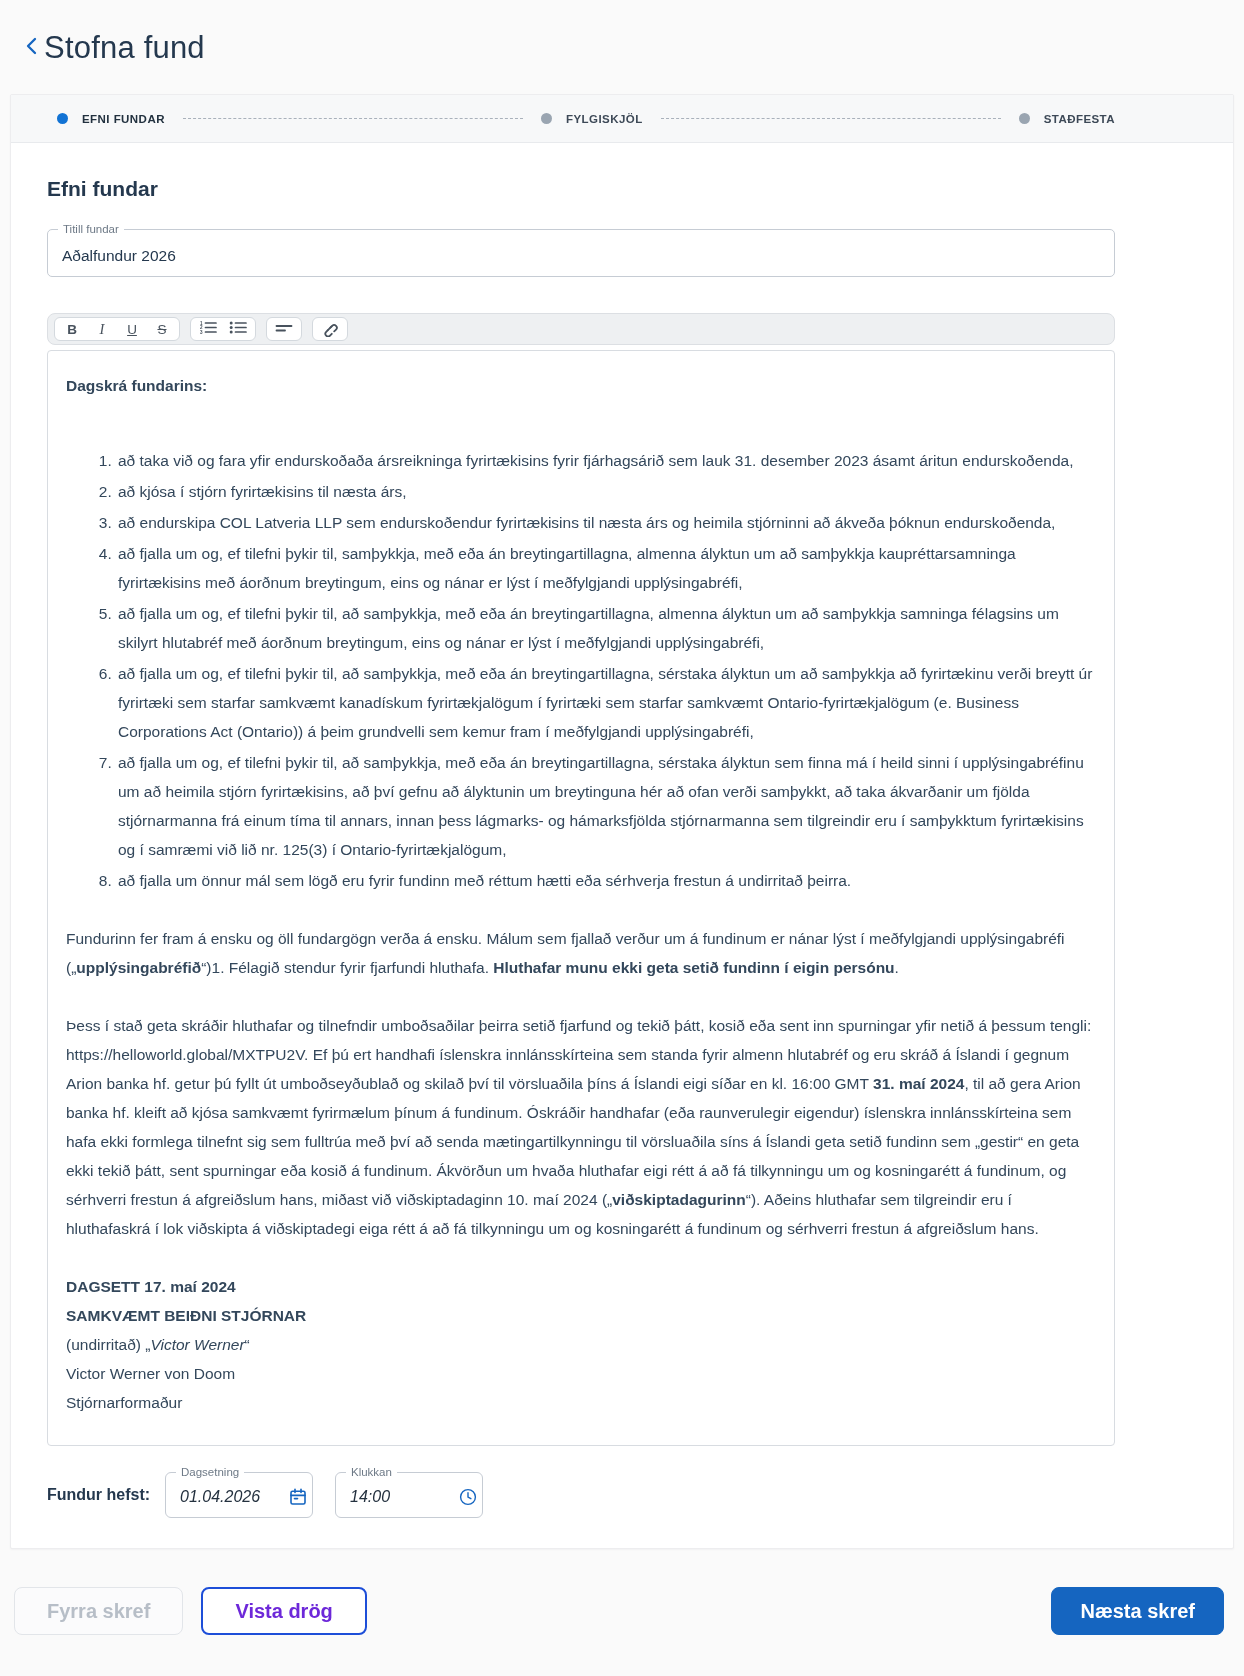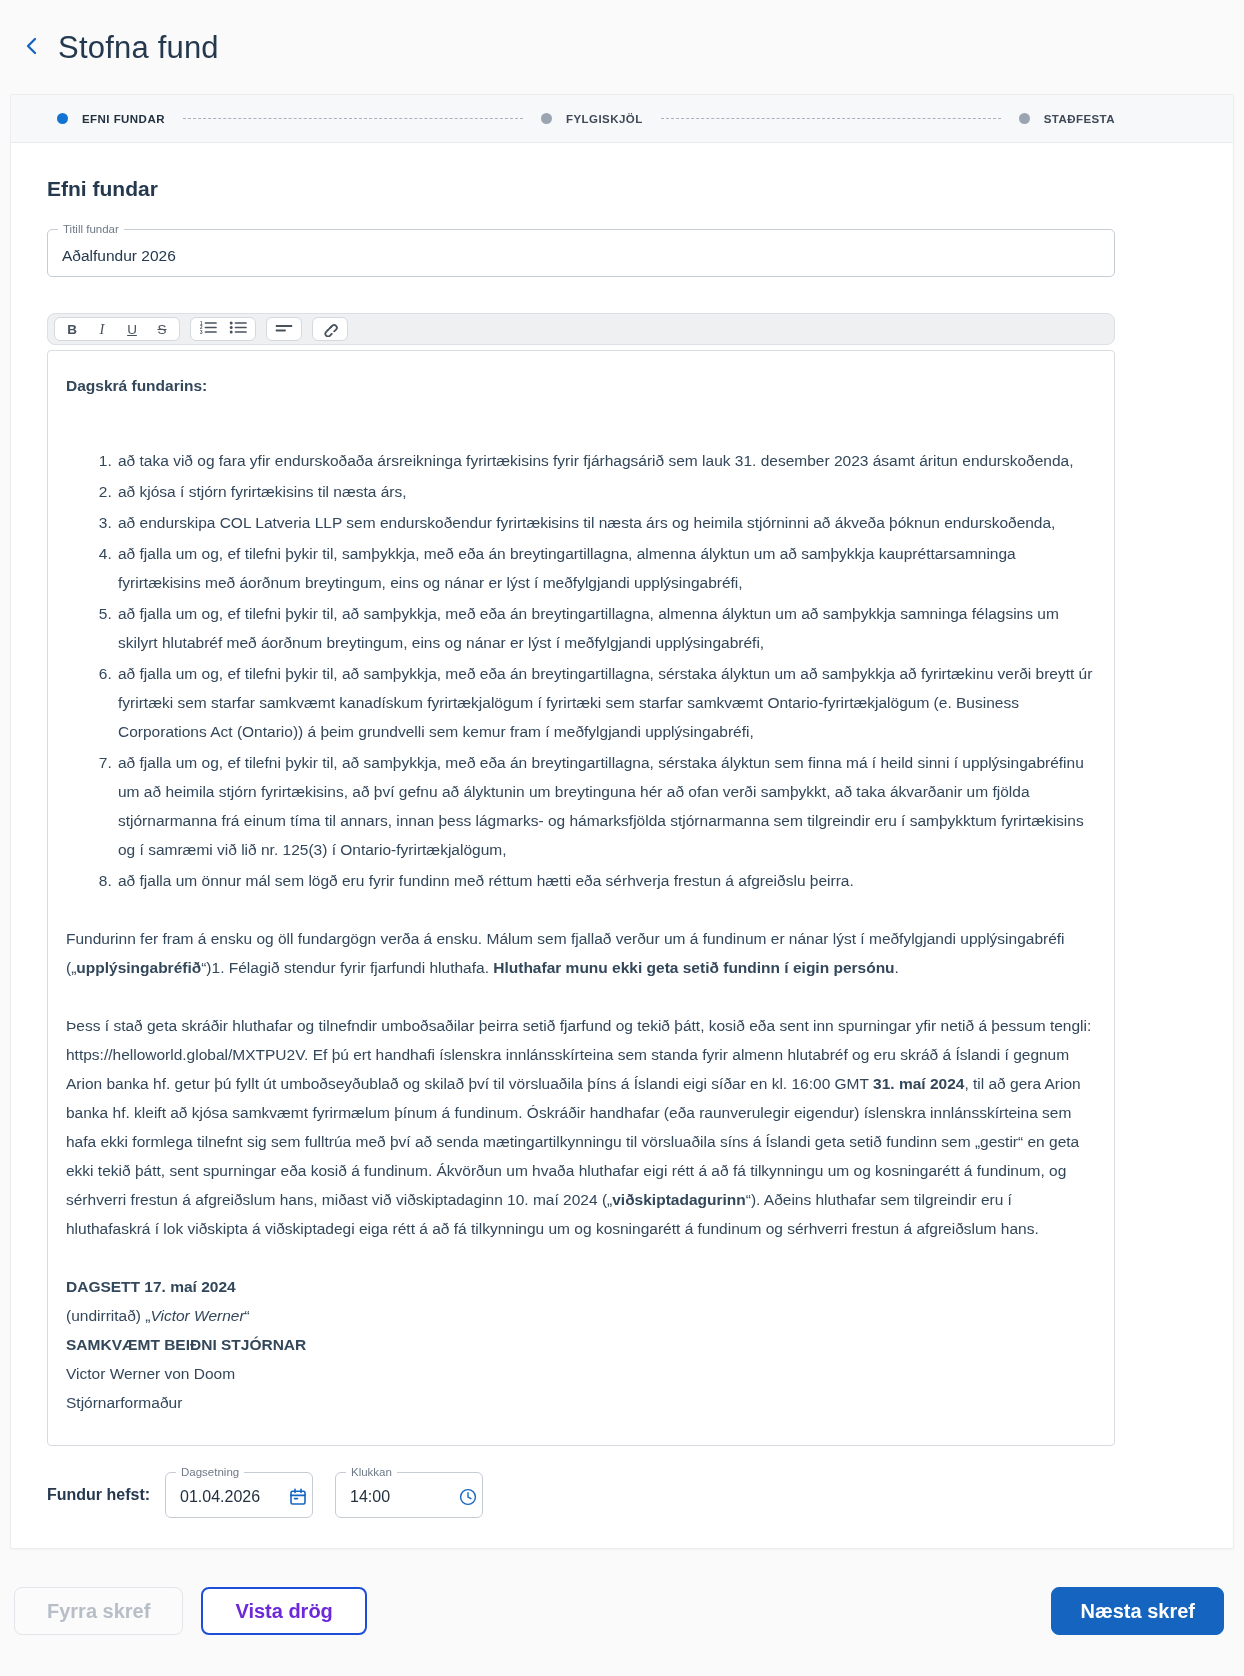--- a/index.html
+++ b/index.html
@@ -3,21 +3,21 @@
 <meta charset="utf-8">
 <style>
   * { margin:0; padding:0; box-sizing:border-box; }
   html,body { background:#fafafa; }
   body {
     width:1244px; min-height:1676px;
     font-family:"Liberation Sans", sans-serif;
     color:#33475b;
   }
   
-  .page-header { display:flex; align-items:center; gap:14px; padding:30px 0 0 18px; }
+  .page-header { display:flex; align-items:center; gap:0; padding:30px 0 0 18px; }
   .back-btn { width:26px; height:26px; display:flex; align-items:center; justify-content:center; cursor:pointer; }
   .page-title { font-size:31px; font-weight:400; color:#24384e; letter-spacing:.2px; }
 
   
   .card { background:#ffffff; margin:28px 10px 0 10px; border:1px solid #ededef; border-radius:2px; box-shadow:0 1px 2px rgba(20,30,50,.04); }
 
   
   .stepper { display:flex; align-items:center; height:48px; padding:0 118px 0 46px; background:#f7f8f9; border-bottom:1px solid #e8eaed; }
   .step { display:flex; align-items:center; gap:14px; }
   .step-dot { width:11px; height:11px; border-radius:50%; background:#9aa5b1; flex:none; }
@@ -52,21 +52,21 @@
   .editor-body li { padding-left:2px; margin:2px 0; }
   .ed-p { margin-bottom:29px; }
   .sig-line { margin:0; }
   .b { font-weight:700; }
   .i { font-style:italic; }
 
   
   .schedule { display:flex; align-items:center; margin-top:26px; }
   .schedule-label { font-size:16px; font-weight:700; color:#24384e; width:118px; }
   .dt-field { width:148px; height:46px; display:flex; align-items:center; justify-content:space-between; padding:4px 4px 0 14px; margin-right:22px; border-radius:6px; }
-  .dt-field input { border:0; outline:0; width:92px; font-family:inherit; font-size:16px; color:#24313f; background:transparent; }
+  .dt-field input { border:0; outline:0; width:92px; font-family:inherit; font-size:16px; color:#24313f; background:transparent;font-style:italic; }
   .dt-icon { display:flex; align-items:center; cursor:pointer; }
 
   
   .footer { display:flex; align-items:center; padding:38px 20px 0 14px; }
   .btn { font-family:inherit; font-size:20px; font-weight:700; border-radius:8px; padding:0 32px; height:48px; cursor:pointer; }
   .btn-prev { background:#fbfbfc; border:1px solid #e2e5e9; color:#b7bec7; margin-right:18px; }
   .btn-draft { background:#ffffff; border:2px solid #1d4ed8; color:#6d28d9; }
   .btn-next { background:#1565c0; border:1px solid #1565c0; color:#ffffff; margin-left:auto; padding:0 28px; }
 </style>
 </head>
@@ -189,28 +189,28 @@
     <div class="editor-body">
       <p class="ed-h">Dagskrá fundarins:</p>
       <ol>
           <li>að taka við og fara yfir endurskoðaða ársreikninga fyrirtækisins fyrir fjárhagsárið sem lauk 31. desember 2023 ásamt áritun endurskoðenda,</li>
           <li>að kjósa í stjórn fyrirtækisins til næsta árs,</li>
           <li>að endurskipa COL Latveria LLP sem endurskoðendur fyrirtækisins til næsta árs og heimila stjórninni að ákveða þóknun endurskoðenda,</li>
           <li>að fjalla um og, ef tilefni þykir til, samþykkja, með eða án breytingartillagna, almenna ályktun um að samþykkja kaupréttarsamninga fyrirtækisins með áorðnum breytingum, eins og nánar er lýst í meðfylgjandi upplýsingabréfi,</li>
           <li>að fjalla um og, ef tilefni þykir til, að samþykkja, með eða án breytingartillagna, almenna ályktun um að samþykkja samninga félagsins um skilyrt hlutabréf með áorðnum breytingum, eins og nánar er lýst í meðfylgjandi upplýsingabréfi,</li>
           <li>að fjalla um og, ef tilefni þykir til, að samþykkja, með eða án breytingartillagna, sérstaka ályktun um að samþykkja að fyrirtækinu verði breytt úr fyrirtæki sem starfar samkvæmt kanadískum fyrirtækjalögum í fyrirtæki sem starfar samkvæmt Ontario-fyrirtækjalögum (e. Business Corporations Act (Ontario)) á þeim grundvelli sem kemur fram í meðfylgjandi upplýsingabréfi,</li>
           <li>að fjalla um og, ef tilefni þykir til, að samþykkja, með eða án breytingartillagna, sérstaka ályktun sem finna má í heild sinni í upplýsingabréfinu um að heimila stjórn fyrirtækisins, að því gefnu að ályktunin um breytinguna hér að ofan verði samþykkt, að taka ákvarðanir um fjölda stjórnarmanna frá einum tíma til annars, innan þess lágmarks- og hámarksfjölda stjórnarmanna sem tilgreindir eru í samþykktum fyrirtækisins og í samræmi við lið nr. 125(3) í Ontario-fyrirtækjalögum,</li>
-          <li>að fjalla um önnur mál sem lögð eru fyrir fundinn með réttum hætti eða sérhverja frestun á afgreiðslu þeirra.</li>
+          <li>að fjalla um önnur mál sem lögð eru fyrir fundinn með réttum hætti eða sérhverja frestun á undirritað þeirra.</li>
         </ol>
       <p class="ed-p"><span>Fundurinn fer fram á ensku og öll fundargögn verða á ensku. Málum sem fjallað verður um á fundinum er nánar lýst í meðfylgjandi upplýsingabréfi („</span><span class="b">upplýsingabréfið</span><span>“)1. Félagið stendur fyrir fjarfundi hluthafa. </span><span class="b">Hluthafar munu ekki geta setið fundinn í eigin persónu</span><span>.</span></p>
       <p class="ed-p"><span>Þess í stað geta skráðir hluthafar og tilnefndir umboðsaðilar þeirra setið fjarfund og tekið þátt, kosið eða sent inn spurningar yfir netið á þessum tengli: https://helloworld.global/MXTPU2V. Ef þú ert handhafi íslenskra innlánsskírteina sem standa fyrir almenn hlutabréf og eru skráð á Íslandi í gegnum Arion banka hf. getur þú fyllt út umboðseyðublað og skilað því til vörsluaðila þíns á Íslandi eigi síðar en kl. 16:00 GMT </span><span class="b">31. maí 2024</span><span>, til að gera Arion banka hf. kleift að kjósa samkvæmt fyrirmælum þínum á fundinum. Óskráðir handhafar (eða raunverulegir eigendur) íslenskra innlánsskírteina sem hafa ekki formlega tilnefnt sig sem fulltrúa með því að senda mætingartilkynningu til vörsluaðila síns á Íslandi geta setið fundinn sem „gestir“ en geta ekki tekið þátt, sent spurningar eða kosið á fundinum. Ákvörðun um hvaða hluthafar eigi rétt á að fá tilkynningu um og kosningarétt á fundinum, og sérhverri frestun á afgreiðslum hans, miðast við viðskiptadaginn 10. maí 2024 („</span><span class="b">viðskiptadagurinn</span><span>“). Aðeins hluthafar sem tilgreindir eru í hluthafaskrá í lok viðskipta á viðskiptadegi eiga rétt á að fá tilkynningu um og kosningarétt á fundinum og sérhverri frestun á afgreiðslum hans.</span></p>
       <div>
           <p class="sig-line"><span class="b">DAGSETT 17. maí 2024</span></p>
+          <p class="sig-line"><span class="b">SAMKVÆMT BEIÐNI STJÓRNAR</span></p>
           <p class="sig-line"><span>(undirritað) „</span><span class="i">Victor Werner</span><span>“</span></p>
-          <p class="sig-line"><span class="b">SAMKVÆMT BEIÐNI STJÓRNAR</span></p>
           <p class="sig-line"><span>Victor Werner von Doom</span></p>
           <p class="sig-line"><span>Stjórnarformaður</span></p>
         </div>
     </div>
 
     <div class="schedule">
       <span class="schedule-label">Fundur hefst:</span>
       <div class="ofield dt-field">
         <span class="flabel">Dagsetning</span>
         <input type="text" value="01.04.2026" style="">

